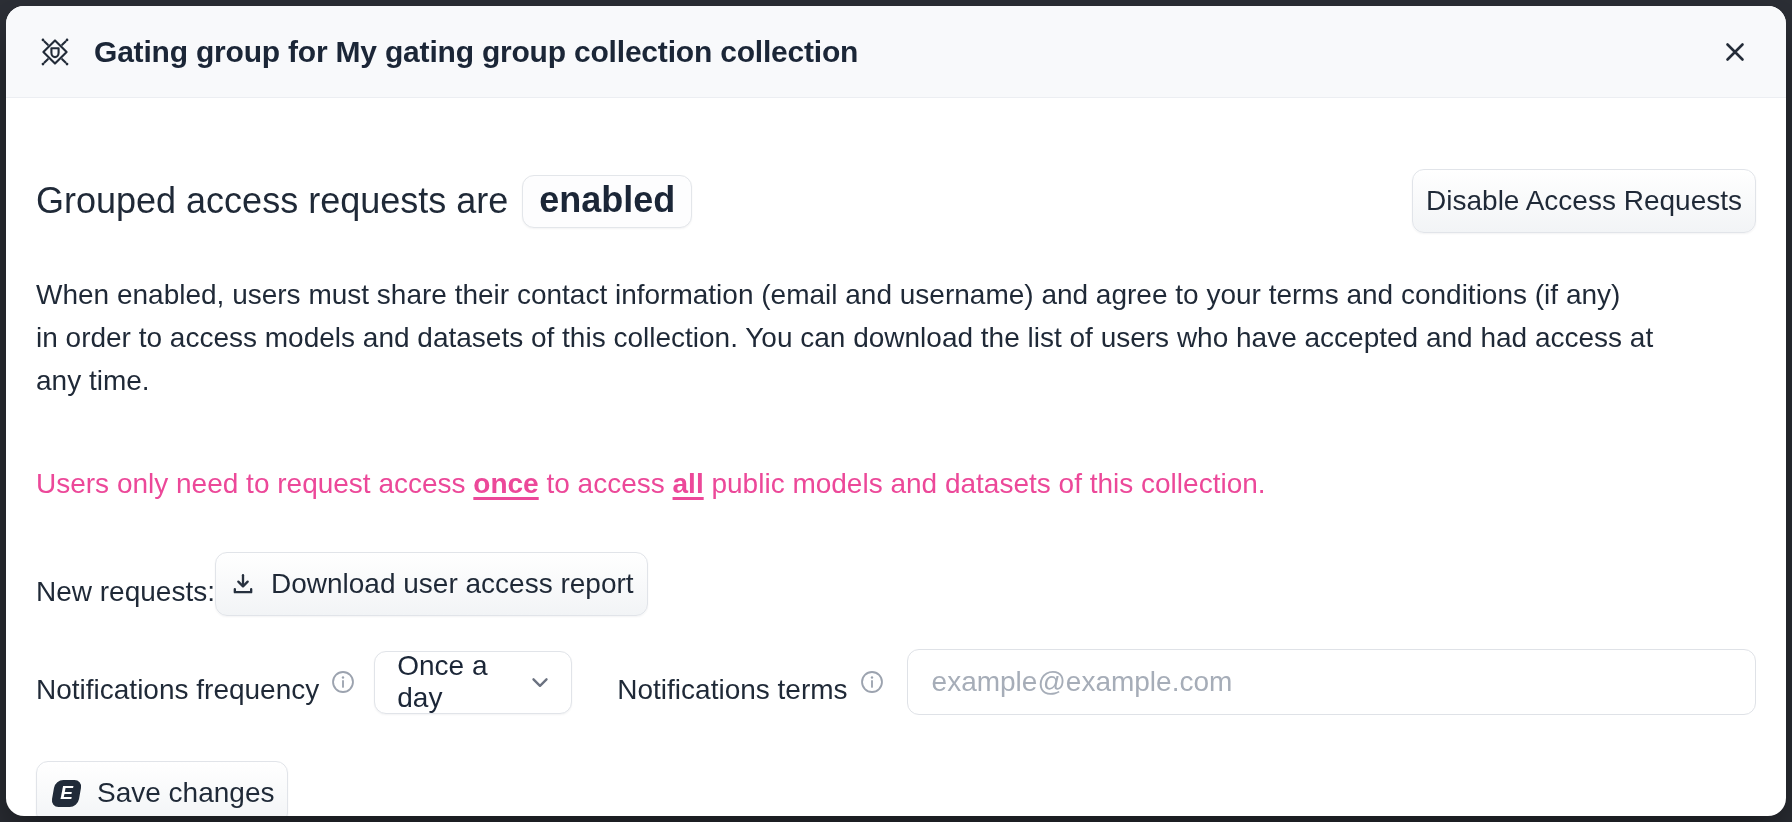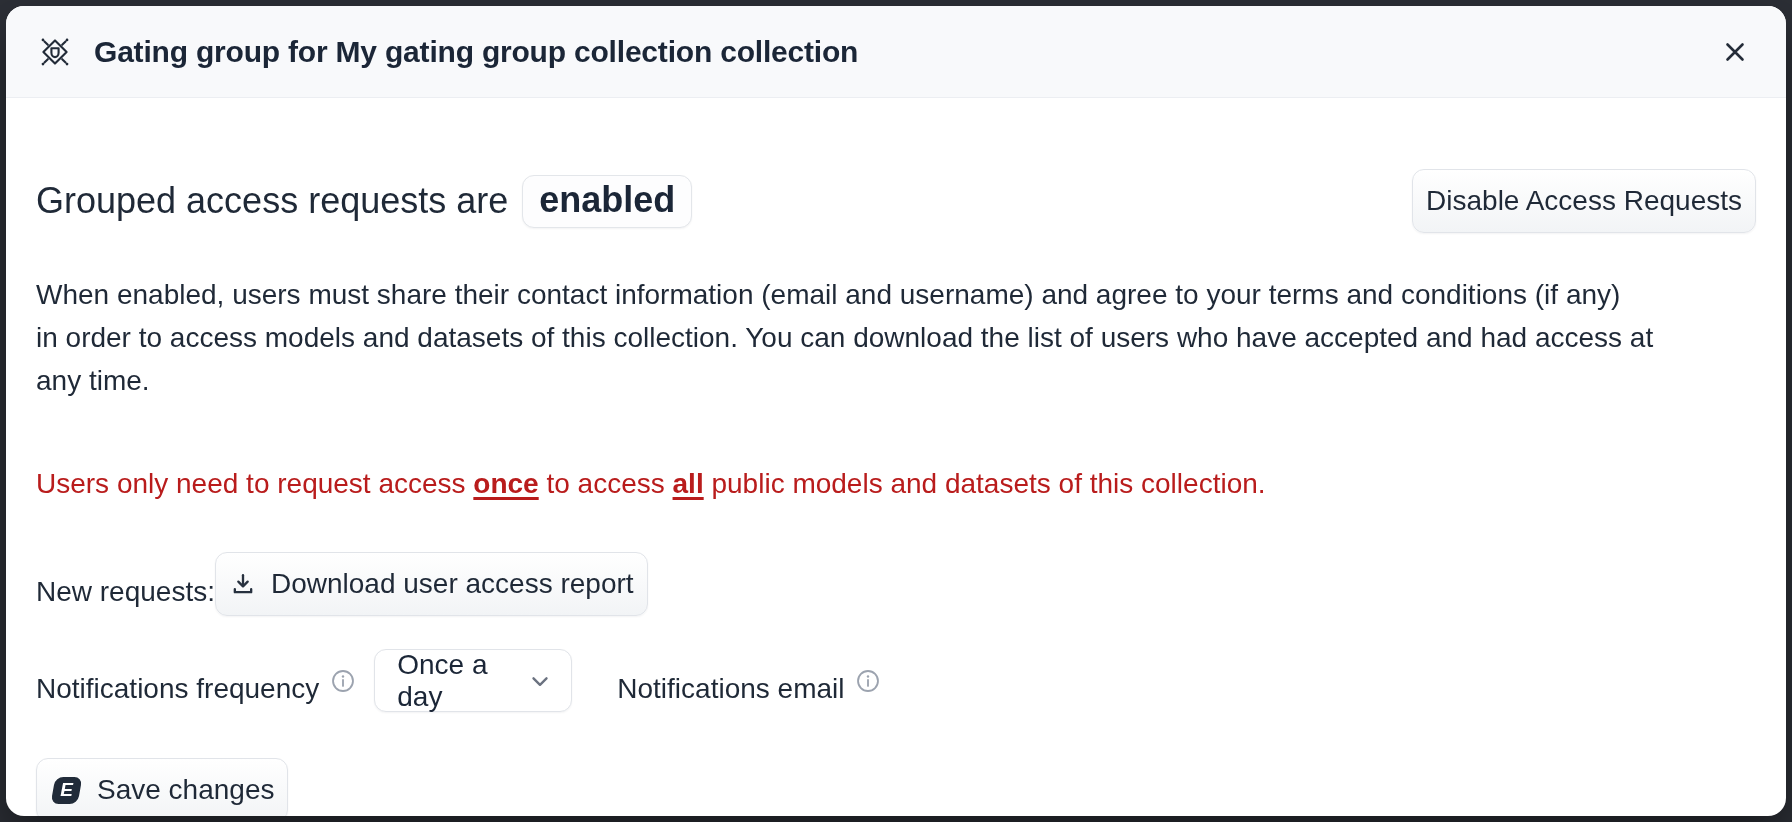--- a/index.html
+++ b/index.html
@@ -89,21 +89,21 @@
     white-space: nowrap;
   }
   .description {
     font-size: 28px;
     line-height: 43px;
     color: #1f2937;
     margin-bottom: 66px;
   }
   .note {
     font-size: 28px;
-    color: #b91c1c;
+    color: #ec4899;
     margin-bottom: 52px;
   }
   .note .emph {
     font-weight: 700;
     text-decoration: underline;
     text-decoration-thickness: 2.5px;
     text-underline-offset: 4px;
   }
   .controls-row {
     display: flex;
@@ -245,28 +245,29 @@
         </svg>
       </span>
       <div class="select select-frequency">
         <span>Once a day</span>
         <span>
           <svg width="26" height="26" viewBox="0 0 24 24" fill="none" stroke="#6b7280" stroke-width="2.2" stroke-linecap="round" stroke-linejoin="round">
             <path d="M6 9.5 L12 15.5 L18 9.5"></path>
           </svg>
         </span>
       </div>
-      <span class="field-label email-label">Notifications email</span>
+      <span class="field-label email-label">Notifications terms</span>
       <span class="info-icon">
         <svg width="26" height="26" viewBox="0 0 24 24" fill="none" stroke="#9ca3af" stroke-width="1.7" stroke-linecap="round">
           <circle cx="12" cy="12" r="9.2"></circle>
           <path d="M12 11 V16.5"></path>
           <circle cx="12" cy="7.8" r="1.1" fill="#9ca3af" stroke="none"></circle>
         </svg>
       </span>
+      <input class="email-input" type="text" placeholder="example@example.com" style="">
     </div>
 
     <div class="footer-row">
       <button class="btn">
         <span class="enterprise-badge">
           <span class="plate"></span>
           <span class="glyph">E</span>
         </span>
         <span>Save changes</span>
       </button>

